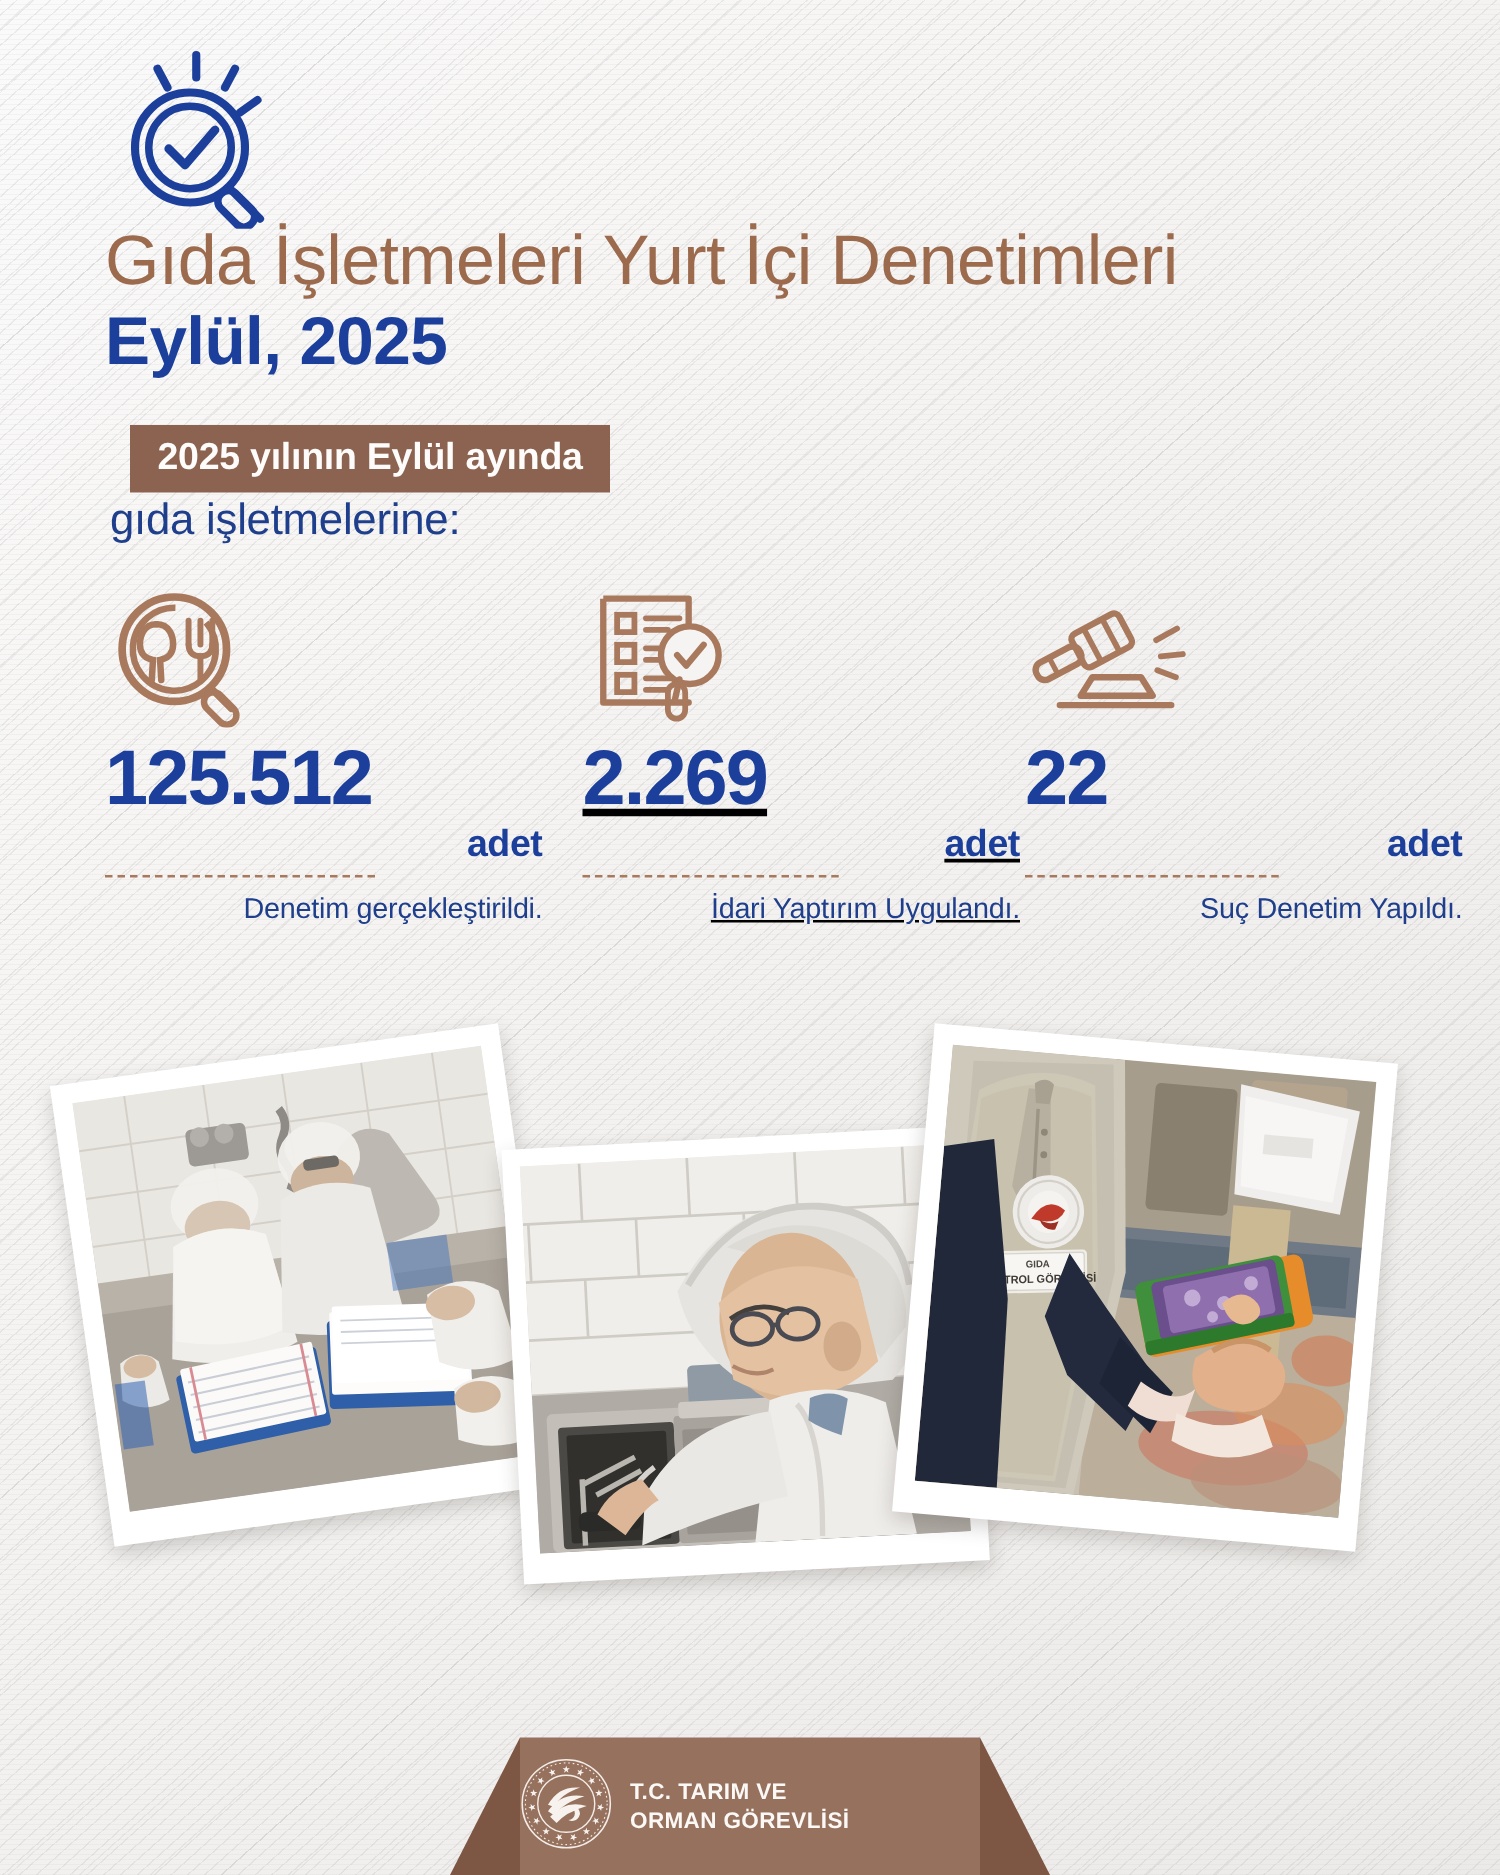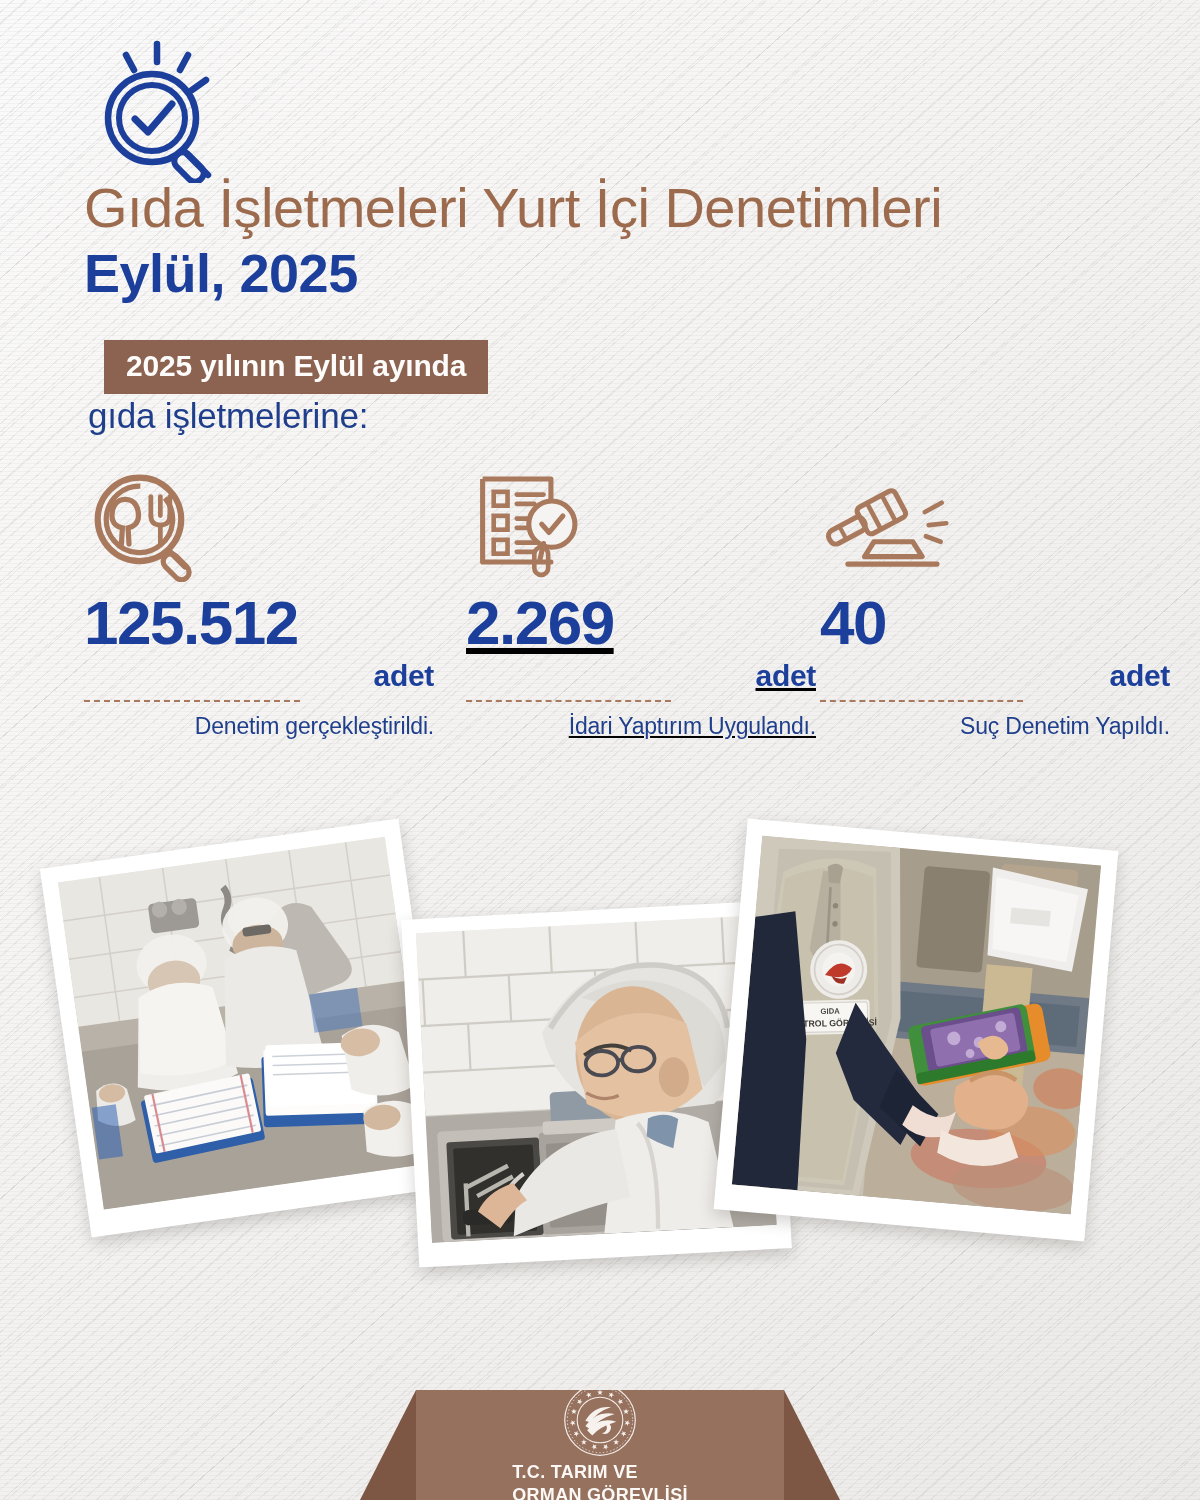--- a/index.html
+++ b/index.html
@@ -214,22 +214,21 @@
   }
   .footer-panel {
     position: absolute;
     bottom: 0;
     left: 416px;
     width: 368px;
     height: 110px;
     background: #96715e;
     display: flex;
     align-items: center;
-    justify-content: center;
-    flex-direction: column;
+    gap: 14px;
   }
   .footer-text {
     color: #fbf8f6;
     font-size: 18px;
     font-weight: bold;
     line-height: 1.28;
     letter-spacing: .3px;
   }
 </style>
 </head>
@@ -328,21 +327,21 @@
           </g>
           <path d="M48 92 L58 76 H100 L110 92 Z" fill="none" stroke="#a8795c" stroke-width="5.5" stroke-linejoin="round"></path>
           <line x1="30" y1="100" x2="126" y2="100" stroke="#a8795c" stroke-width="5.5" stroke-linecap="round"></line>
           <g stroke="#a8795c" stroke-width="5" stroke-linecap="round">
             <line x1="113" y1="44" x2="131" y2="34"></line>
             <line x1="117" y1="58" x2="136" y2="56"></line>
             <line x1="114" y1="70" x2="130" y2="76"></line>
           </g>
         </svg>
       </div>
-      <div class="stat-number">40</div>
+      <div class="stat-number">22</div>
       <div class="stat-unit">adet</div>
       <div class="stat-rule stat-rule-2"></div>
       <div class="stat-desc">Suç Denetim Yapıldı.</div>
     </div>
   </div>
 
   <div class="photos">
 
     <div class="polaroid p1">
       <div class="photo sc1">

